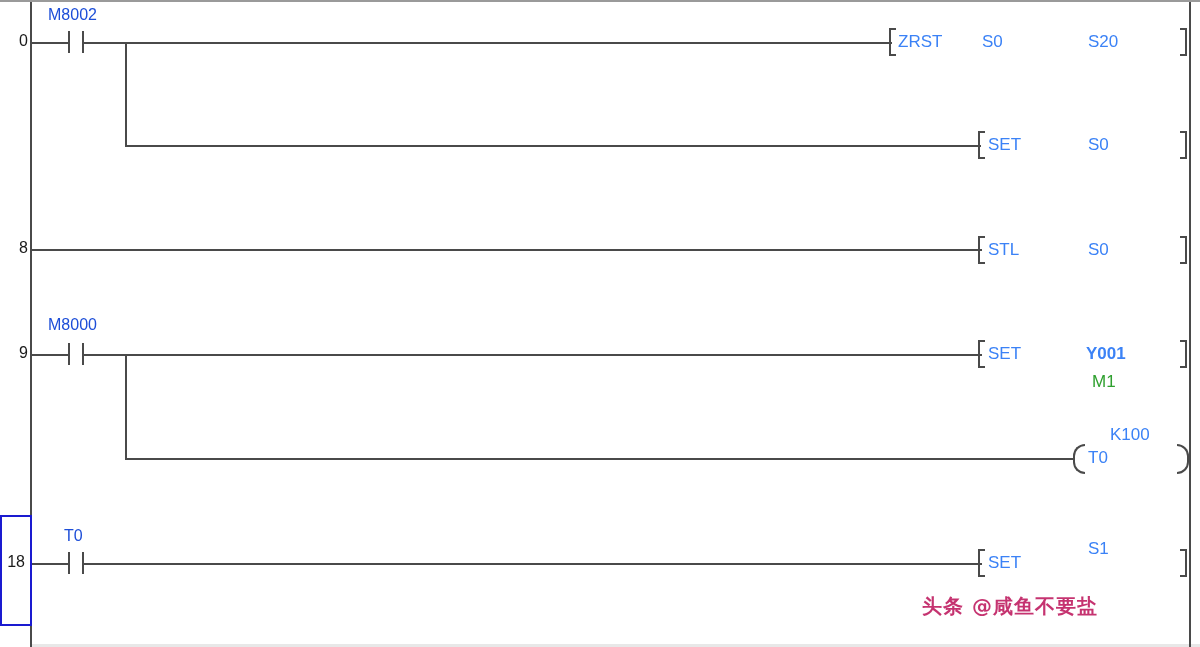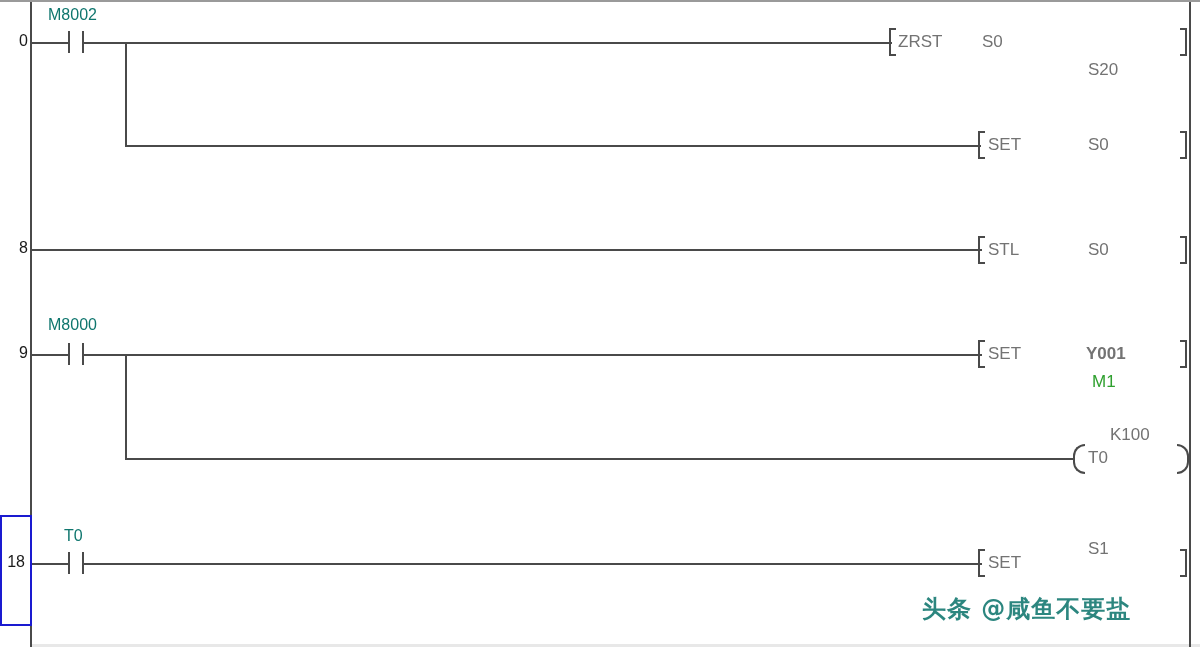--- a/index.html
+++ b/index.html
@@ -79,29 +79,29 @@
     font-size: 16px;
     font-family: "Liberation Sans", sans-serif;
     text-align: right;
     width: 26px;
     white-space: nowrap;
   }
 
   
   .devlabel {
     position: absolute;
-    color: #0f766e;
+    color: #1d4ed8;
     font-size: 16px;
     white-space: nowrap;
   }
 
   
   .instr {
     position: absolute;
-    color: #737373;
+    color: #3b82f6;
     font-size: 17px;
     white-space: nowrap;
   }
   .instr.green { color: #2fa02f; }
 
   
   .brk-open {
     position: absolute;
     width: 7px;
     height: 28px;
@@ -141,22 +141,22 @@
   .selbox {
     position: absolute;
     border: 2px solid #1a1ad0;
     box-sizing: border-box;
     background: transparent;
   }
 
   
   .watermark {
     position: absolute;
-    color: #0f766e;
-    font-size: 24px;
+    color: #be185d;
+    font-size: 20px;
     font-family: "DejaVu Sans", sans-serif;
     font-weight: bold;
     letter-spacing: 1px;
     white-space: nowrap;
     opacity: 0.88;
   }
 </style>
 </head>
 <body>
 
@@ -179,21 +179,21 @@
     <div class="bar b2"></div>
   </div>
   <div class="h-wire" style="left:84px; top:42px; width:808px;"></div>
 
   <div class="v-wire" style="left:125px; top:42px; height:103px;"></div>
   <div class="h-wire" style="left:125px; top:145px; width:856px;"></div>
 
   <div class="brk-open" style="left:889px; top:28px;"></div>
   <div class="instr" style="left:898px; top:32px;">ZRST</div>
   <div class="instr" style="left:982px; top:32px;">S0</div>
-  <div class="instr" style="left:1088px; top:32px;margin-top:28px;">S20</div>
+  <div class="instr" style="left:1088px; top:32px;">S20</div>
   <div class="brk-close" style="left:1180px; top:28px;"></div>
 
   <div class="brk-open" style="left:978px; top:131px;"></div>
   <div class="instr" style="left:988px; top:135px;">SET</div>
   <div class="instr" style="left:1088px; top:135px;">S0</div>
   <div class="brk-close" style="left:1180px; top:131px;"></div>
 
   <div class="rownum" style="left:2px; top:239px;">8</div>
 
   <div class="h-wire" style="left:32px; top:249px; width:950px;"></div>

